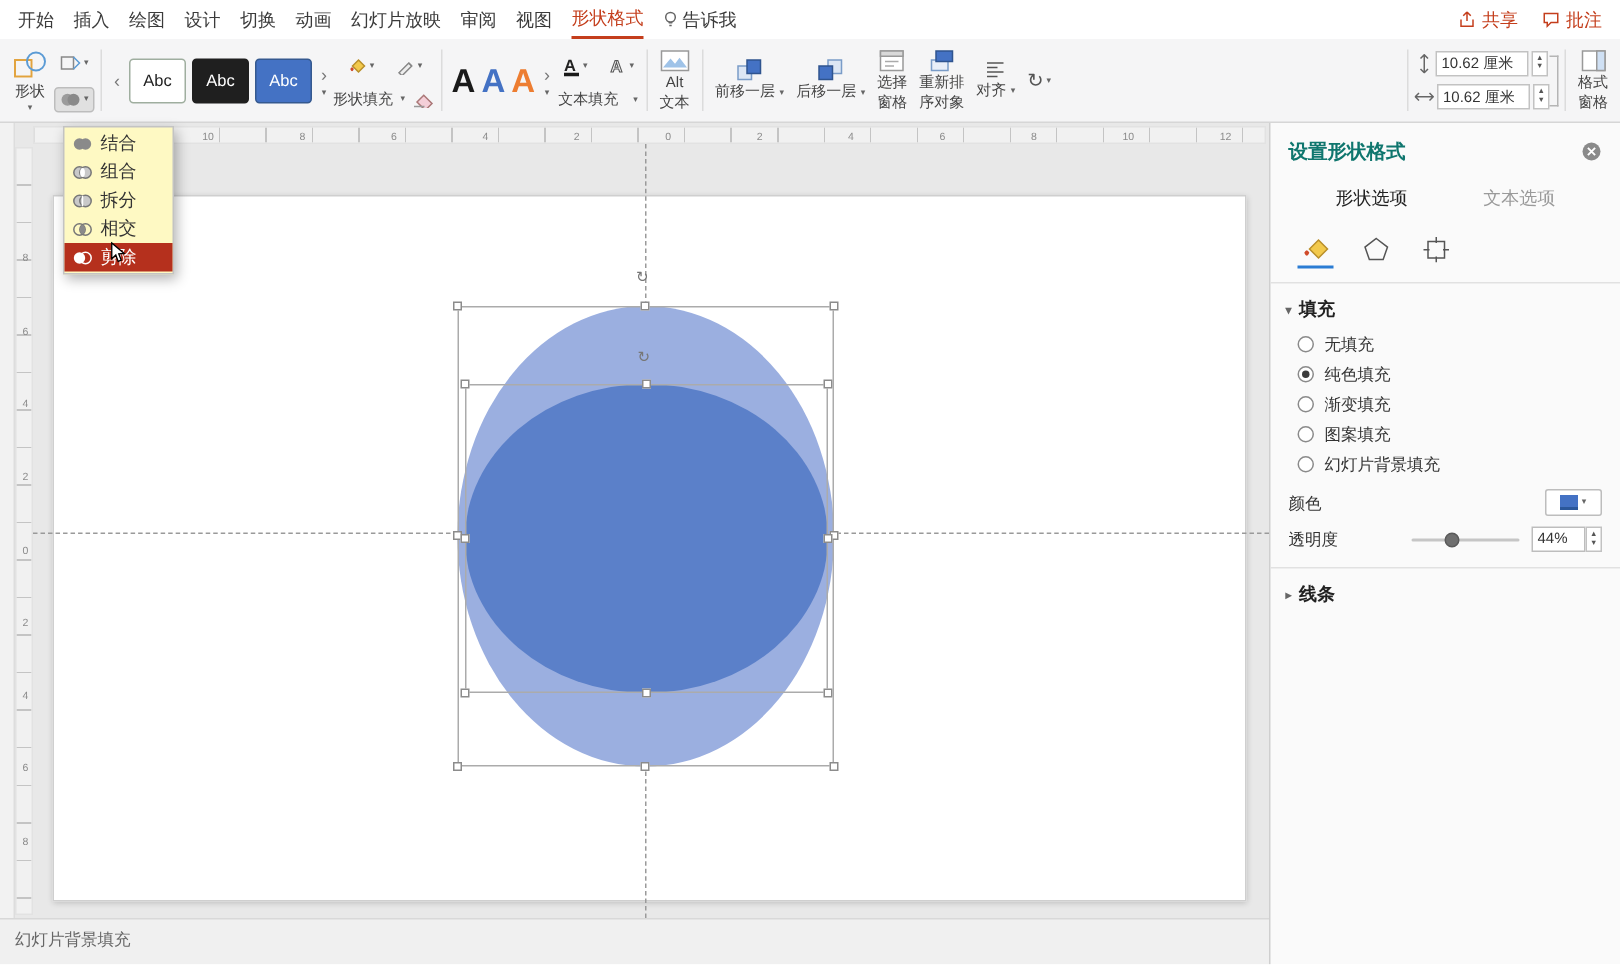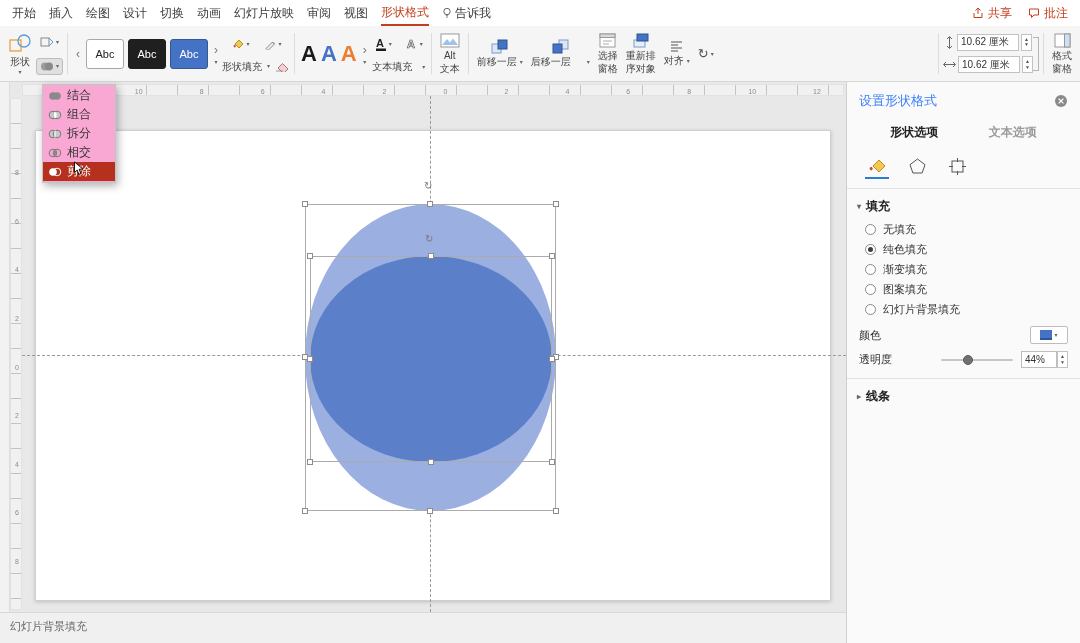--- a/index.html
+++ b/index.html
@@ -49,30 +49,30 @@
 .guide-v{position:absolute;left:420px;top:14px;height:516px;width:0;border-left:1px dashed #9a9a9a;z-index:1;}
 .guide-h{position:absolute;left:12px;top:273px;width:824px;height:0;border-top:1px dashed #9a9a9a;z-index:1;}
 
 .ellipse-light{position:absolute;left:295px;top:122px;width:251px;height:307px;border-radius:50%;background:#9bafe0;z-index:2;}
 .ellipse-dark{position:absolute;left:300px;top:174px;width:242px;height:206px;border-radius:50%;background:#5b80c9;z-index:2;}
 .selrect{position:absolute;border:1px solid #ababab;z-index:3;}
 .handle{position:absolute;width:6px;height:6px;background:#fff;border:1px solid #8c8c8c;z-index:4;}
 .rot{position:absolute;z-index:4;font-size:10px;color:#777;line-height:1;}
 
 
-.merge-menu{position:absolute;left:42px;top:84px;width:74px;background:#f9a8d4;border:1px solid #c3c3c3;box-shadow:2px 3px 8px rgba(0,0,0,.3);z-index:60;padding:1px 0;}
+.merge-menu{position:absolute;left:42px;top:84px;width:74px;background:#fef9c3;border:1px solid #c3c3c3;box-shadow:2px 3px 8px rgba(0,0,0,.3);z-index:60;padding:1px 0;}
 .mi{display:flex;align-items:center;gap:5px;height:19px;padding:0 5px;font-size:12px;color:#333;}
 .mi.hl{background:#b5301d;color:#fff;}
 .cursor{position:absolute;left:73px;top:161px;z-index:70;}
 
 
 .panel{position:absolute;left:846px;top:82px;width:234px;height:561px;background:#fafafa;border-left:1px solid #cfcfcf;}
 .panel-title-row{display:flex;align-items:center;justify-content:space-between;padding:10px 12px 6px 12px;}
-.panel-title{font-size:13px;font-weight:normal;color:#3b82f6;}
-.panel-tabs{display:flex;justify-content:space-around;padding:8px 18px 6px 18px;font-weight:bold;}
+.panel-title{font-size:13px;font-weight:bold;color:#0f766e;}
+.panel-tabs{display:flex;justify-content:space-around;padding:8px 18px 6px 18px;}
 .ptab{font-size:12px;}
 .ptab.on{color:#222;}
 .ptab.off{color:#9a9a9a;}
 .picon-row{display:flex;gap:16px;padding:10px 0 8px 18px;border-bottom:1px solid #e1e1e1;}
 .picon{display:flex;flex-direction:column;align-items:center;gap:3px;}
 .picon .ul{width:24px;height:2px;background:transparent;}
 .picon.on .ul{background:#2b7cd3;}
 .section-h{display:flex;align-items:center;gap:5px;font-size:12px;font-weight:bold;color:#222;padding:9px 12px 4px 10px;}
 .fill-opt{display:flex;align-items:center;gap:7px;padding:2.5px 0 2.5px 18px;font-size:11px;color:#333;}
 .radio{width:11px;height:11px;border:1px solid #8a8a8a;border-radius:50%;background:#fff;position:relative;flex:0 0 auto;}
@@ -306,21 +306,21 @@
         </span>
     </div>
 
     <div class="btn-big">
       <span>
           <svg width="17" height="15">
             <rect x="7" y="1" width="9" height="9" fill="#dce6f4" stroke="#7a9cc8"></rect>
             <rect x="1" y="5" width="9" height="9" fill="#4472c4" stroke="#2f548f"></rect>
           </svg>
         </span>
-      <span style="display:flex;align-items:center;gap:16px;">
+      <span style="display:flex;align-items:center;gap:3px;">
           <span class="lbl">后移一层</span>
           <span class="chev">▾</span>
         </span>
     </div>
 
     <div class="btn-big">
       <span>
           <svg width="17" height="15">
             <rect x="1" y="1" width="15" height="13" fill="#fff" stroke="#999"></rect>
             <rect x="1" y="1" width="15" height="3.5" fill="#d9d9d9" stroke="#999"></rect>

